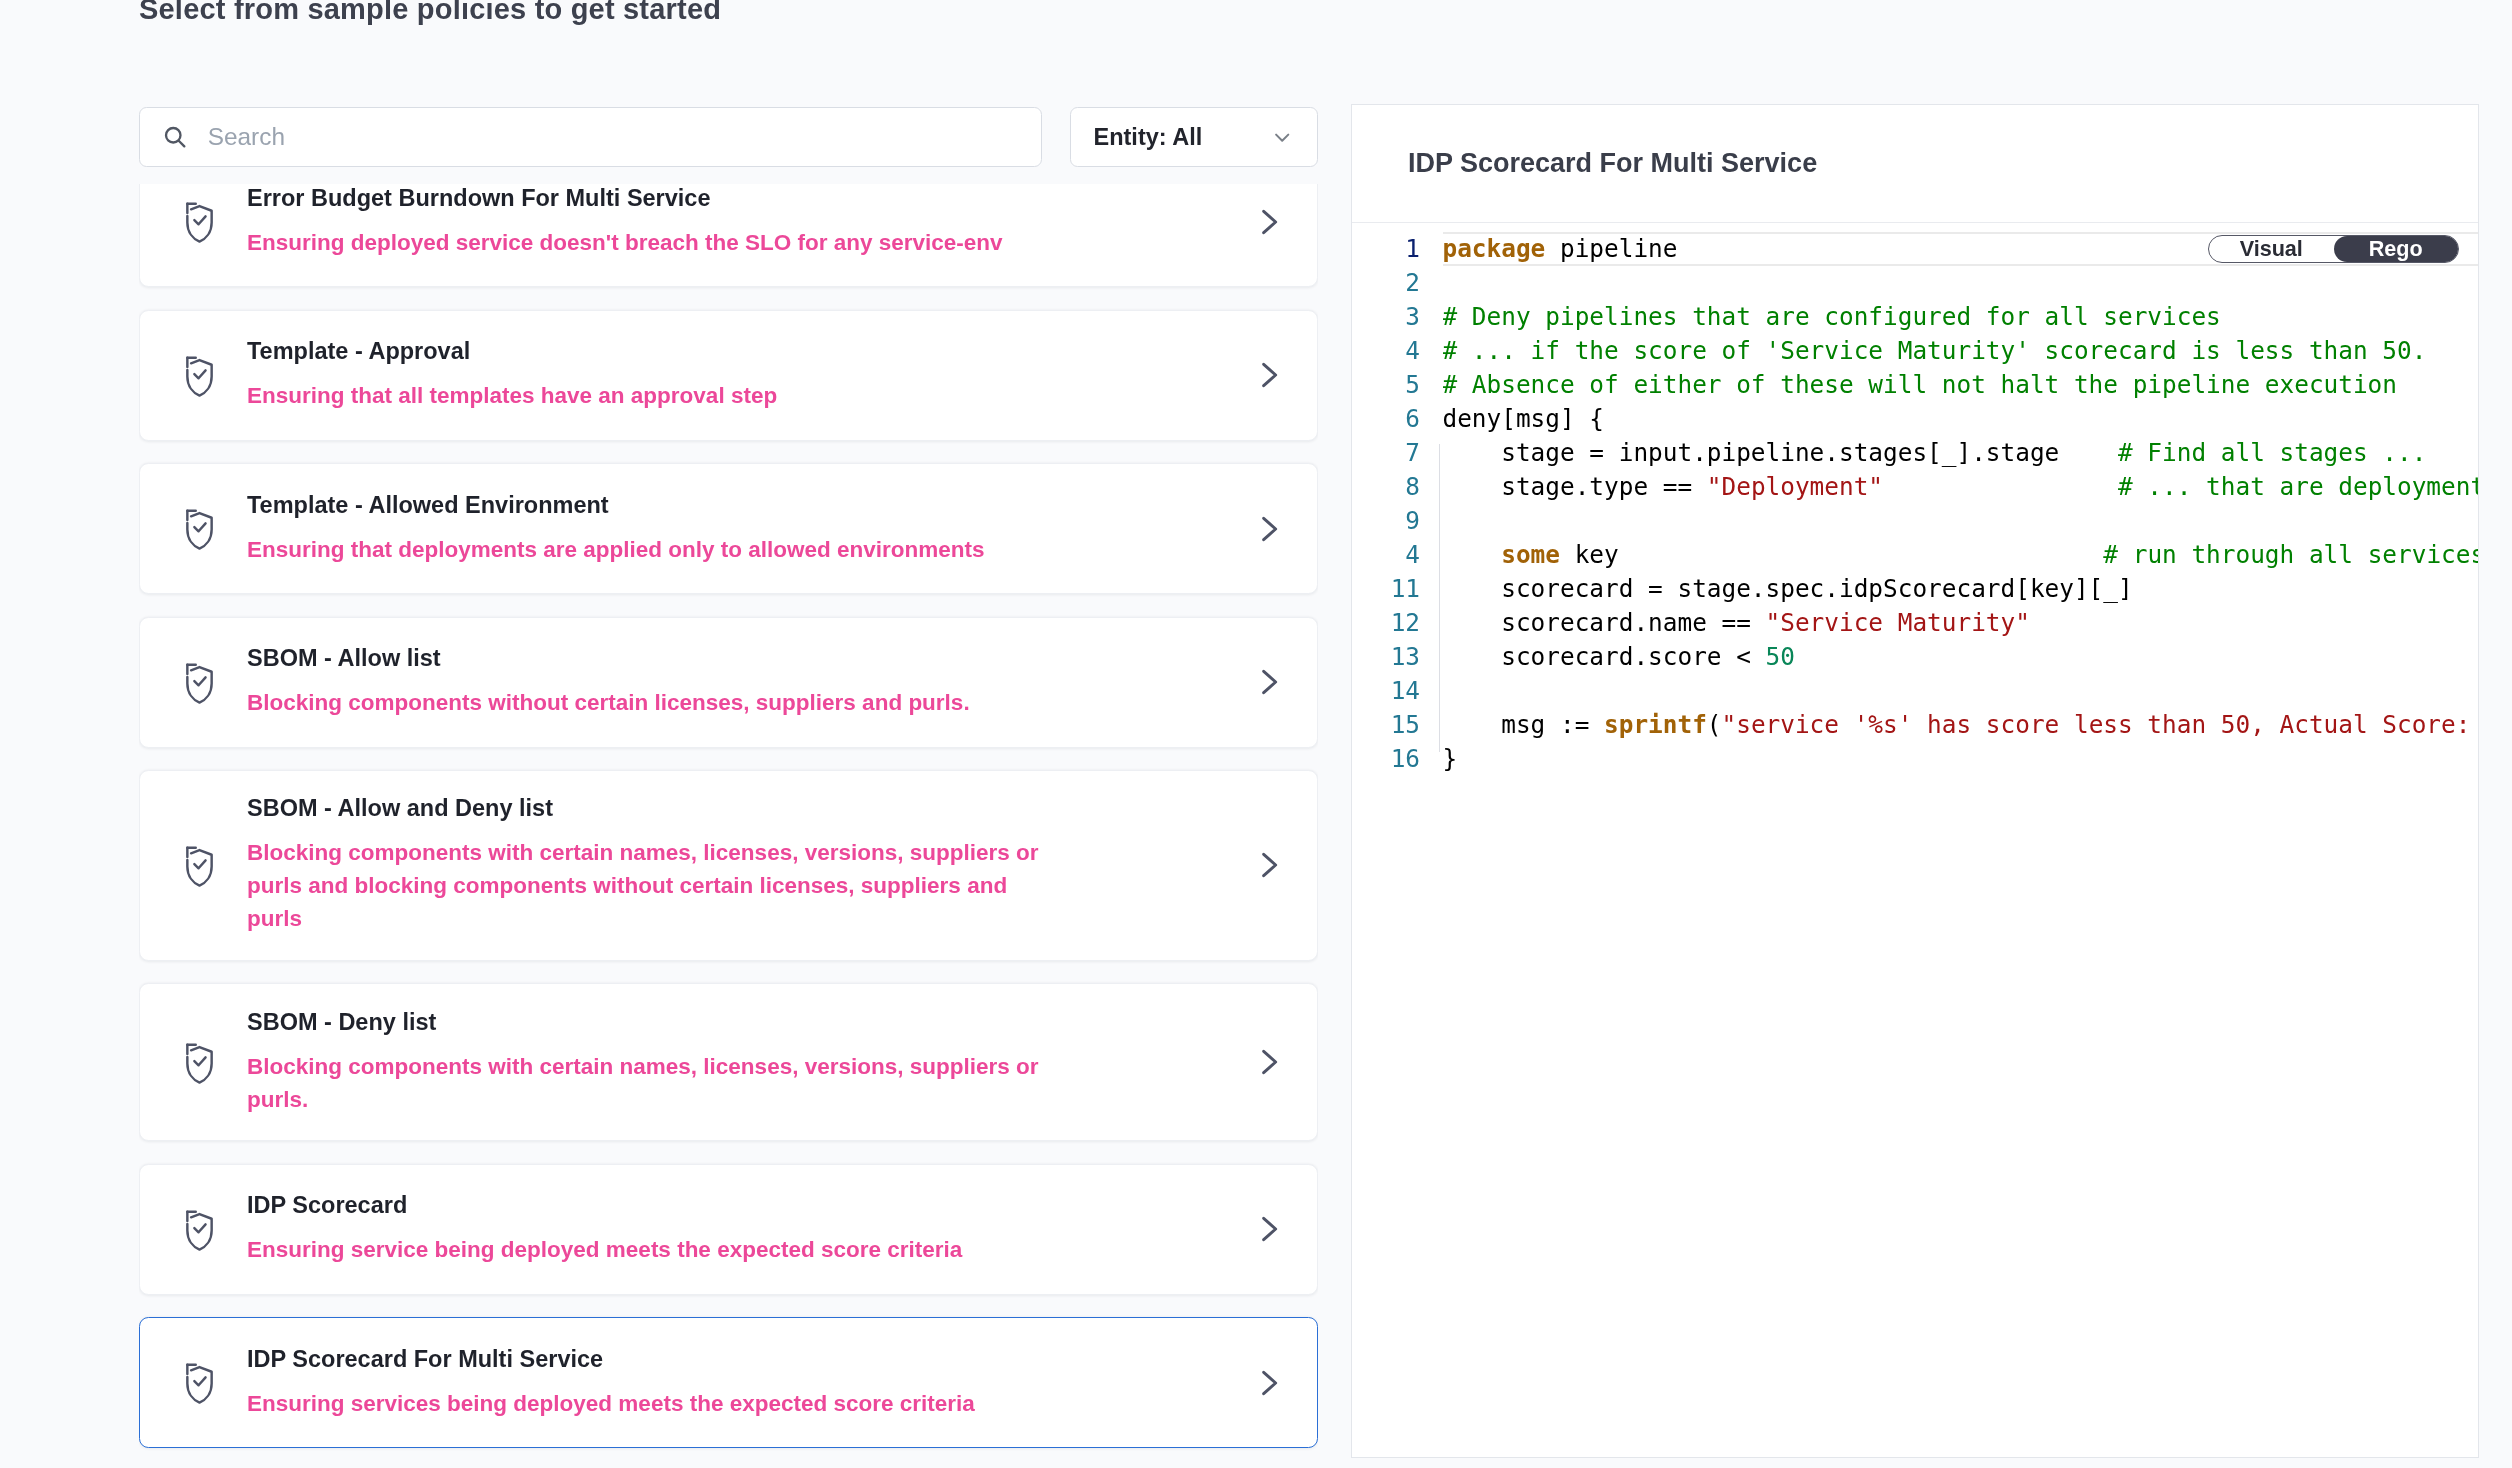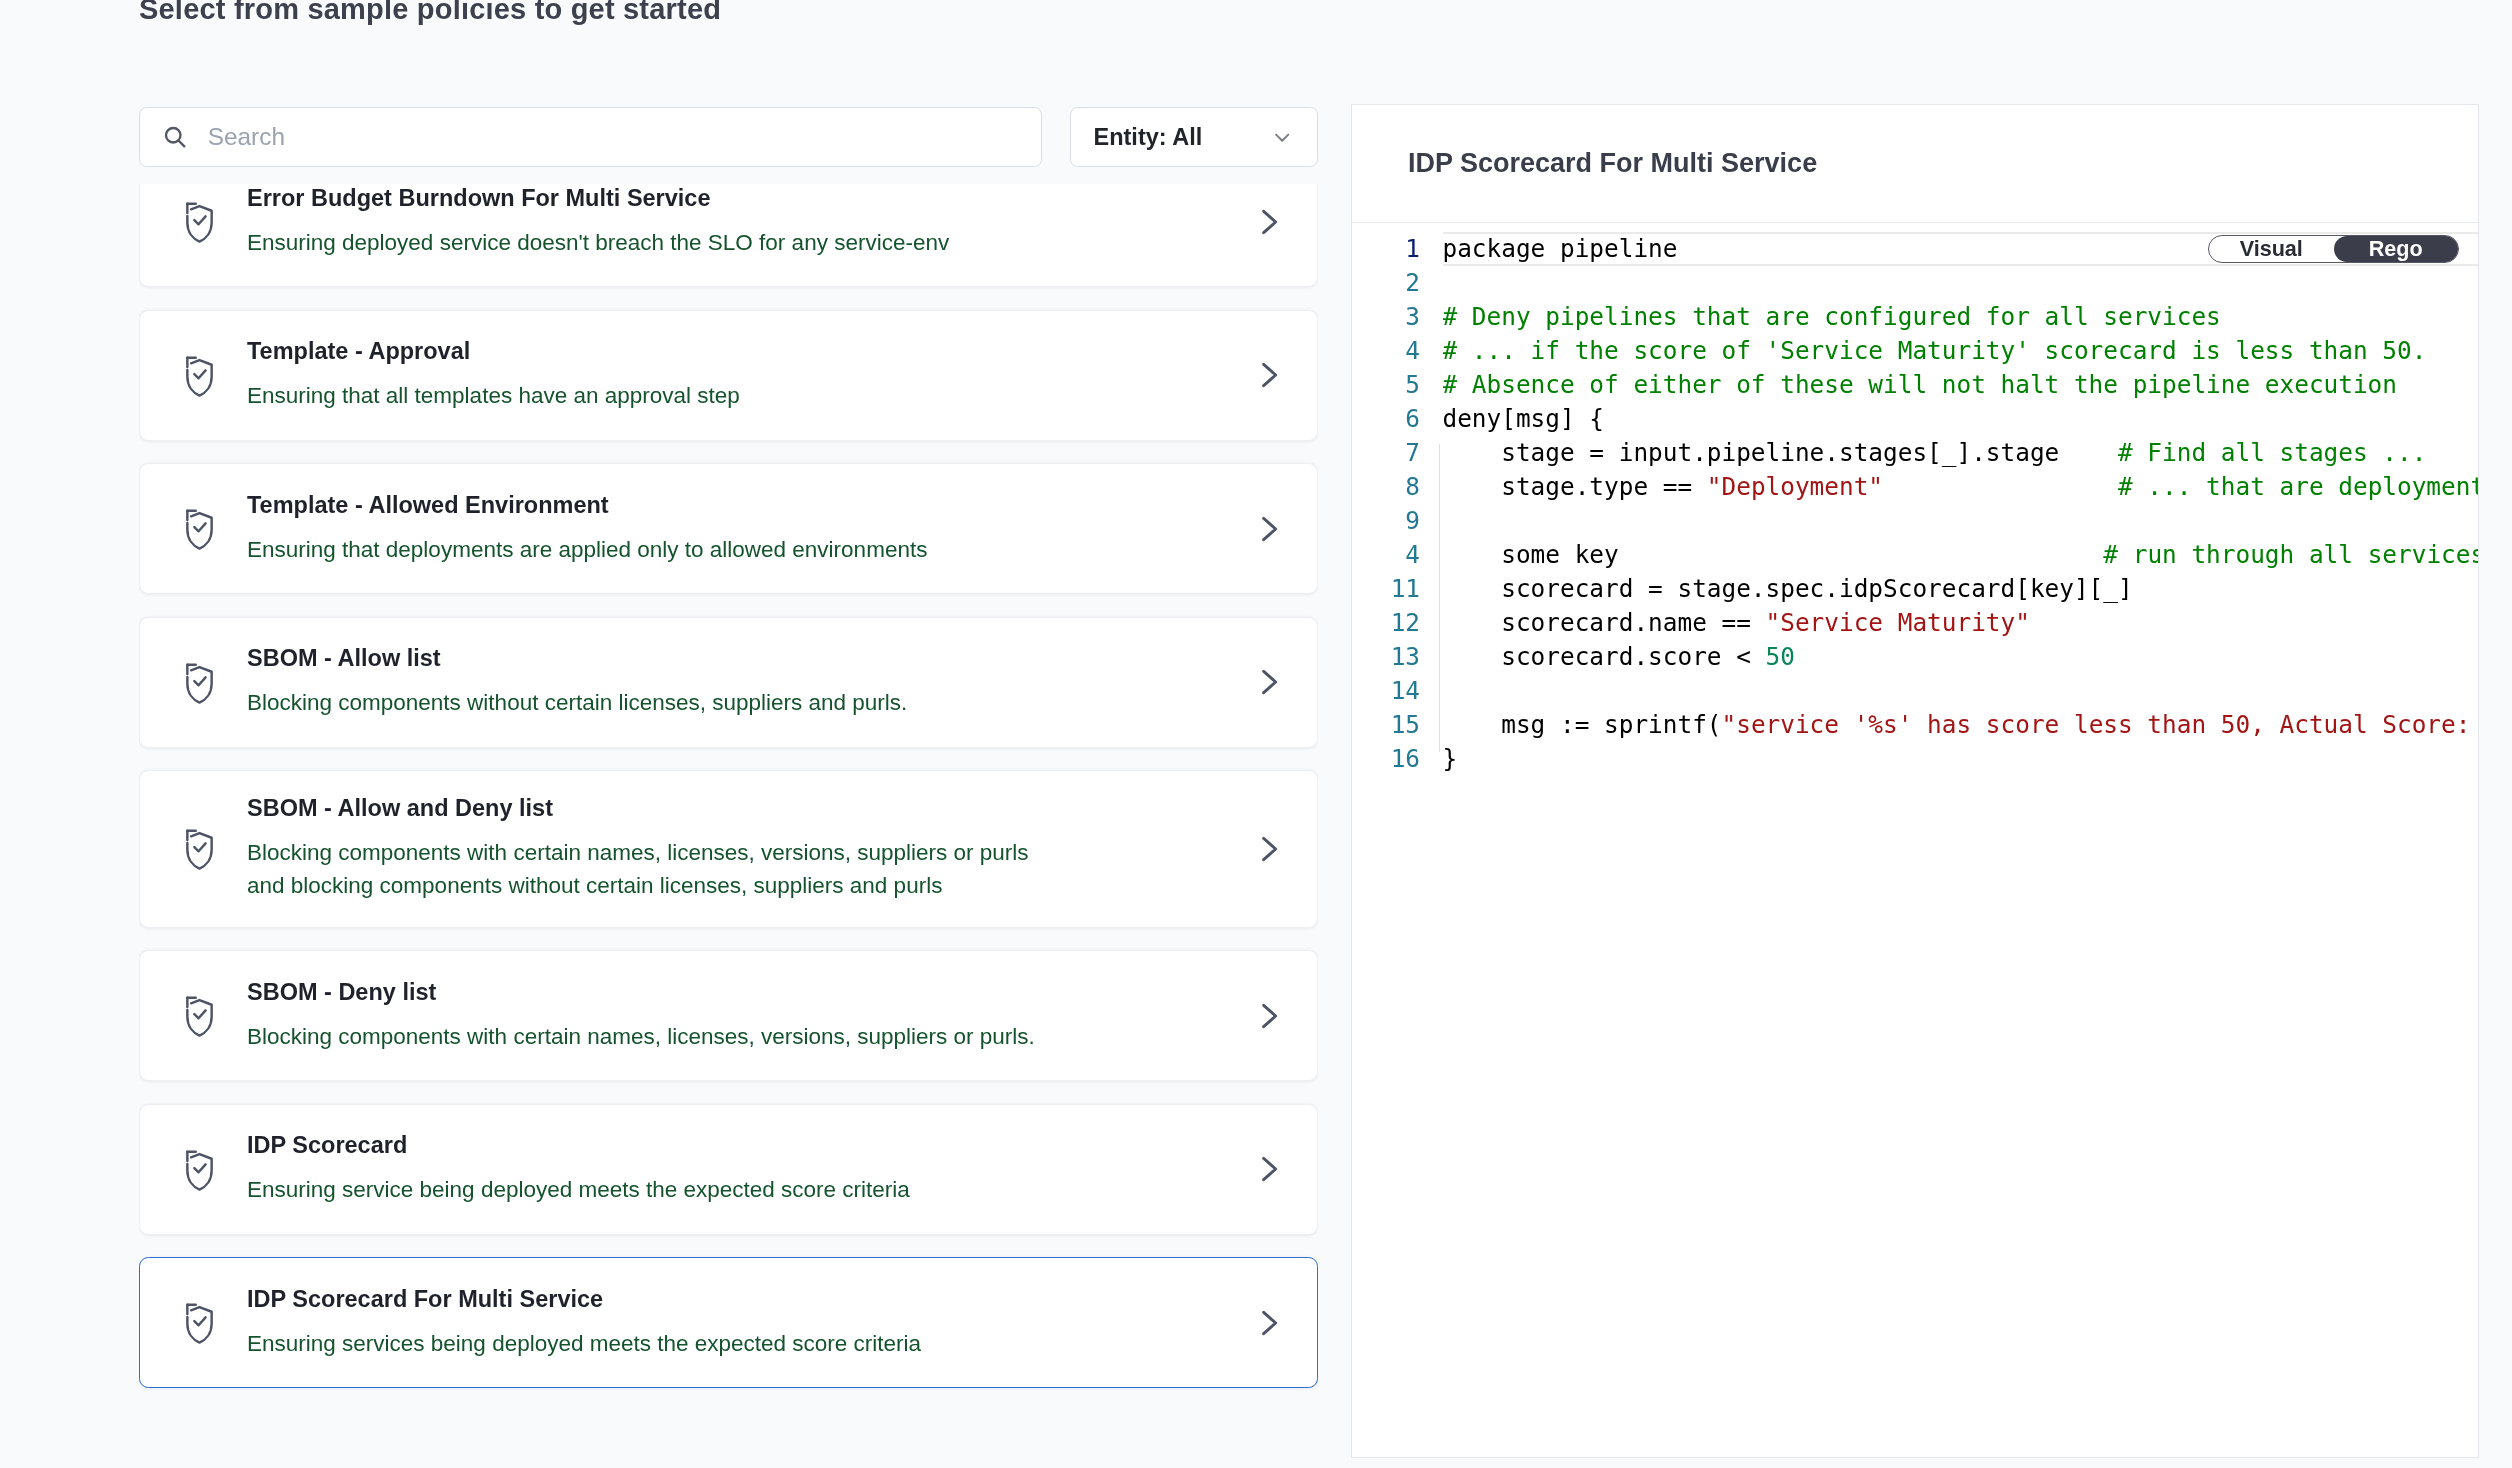--- a/index.html
+++ b/index.html
@@ -37,41 +37,41 @@
   .card {
     flex:none; background:#fff; border:0.9px solid #edeff3; border-radius:9.4px;
     box-shadow:0 0.9px 2.8px rgba(16,24,40,.07); min-height:131px;
     display:flex; align-items:center; padding:24.4px 32px 24.4px 38px; cursor:pointer; position:relative;
   }
   .card.first { margin-top:-28px; }
   .card.selected { border:1.9px solid #2b6fd6; }
   .card .icon { flex:none; width:43px; margin-right:26px; display:flex; align-items:center; }
   .card .texts { flex:1; max-width:845px; padding-right:38px; }
   .card h3 { margin:0 0 14px 0; font-size:23.5px; font-weight:700; color:#1f222b; }
-  .card p { margin:0; font-size:22.5px; font-weight:400; color:#14532d; line-height:33px; }
+  .card p { margin:0; font-size:22.5px; font-weight:700; color:#ec4899; line-height:33px; }
   .card .chev { flex:none; margin-left:auto; display:flex; align-items:center; }
   
   .panel {
     position:absolute; left:1351px; top:104px; width:1128px; height:1354px;
     background:#fff; border:0.9px solid #e3e6eb;
   }
   .panel-header {
     height:118px; display:flex; align-items:center; padding:0 56px;
     font-size:27px; font-weight:700; color:#3a3e4a; border-bottom:0.9px solid #e9ebef;
   }
   .editor {
     position:absolute; left:0; right:0; top:119px; bottom:0; overflow:hidden;
     font-family:"DejaVu Sans Mono","Liberation Mono",monospace; font-size:24.4px; padding-top:7.5px;
   }
   .code-row { display:flex; height:34px; line-height:34px; white-space:pre; }
   .code-row .ln { flex:none; width:68px; text-align:right; color:#237893; font-size:24.4px; }
   .code-row.active .ln { color:#0b216f; }
   .code-row .codecell { flex:1; margin-left:22.5px; overflow:hidden; color:#000; }
   .code-row.active .codecell { box-shadow:inset 0 1.9px 0 #eaeaea, inset 0 -1.9px 0 #eaeaea; }
-  .tok-kw  { color:#000000; }
+  .tok-kw  { color:#a16207;font-weight:bold; }
   .tok-str { color:#a31515; }
   .tok-com { color:#008000; }
   .tok-num { color:#098658; }
   .tok-txt { color:#000000; }
   .indent-guide {
     position:absolute; left:87px; top:220px; height:308px; width:0;
     border-left:1.9px solid #dcdee4;
   }
   
   .mode-toggle {

